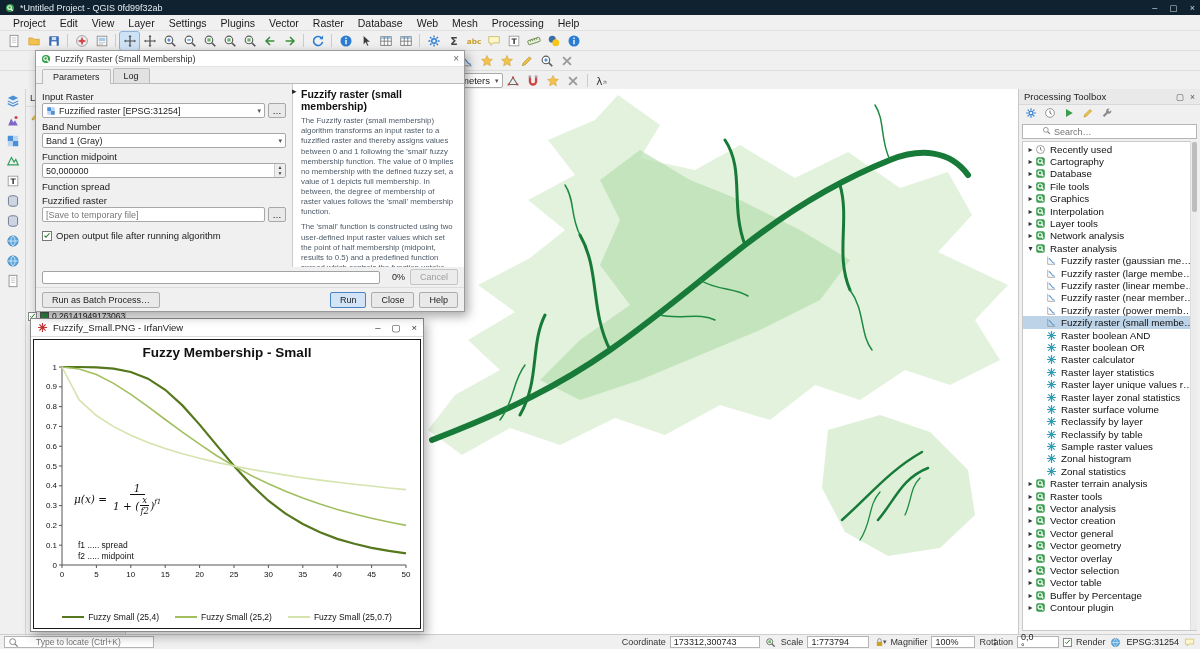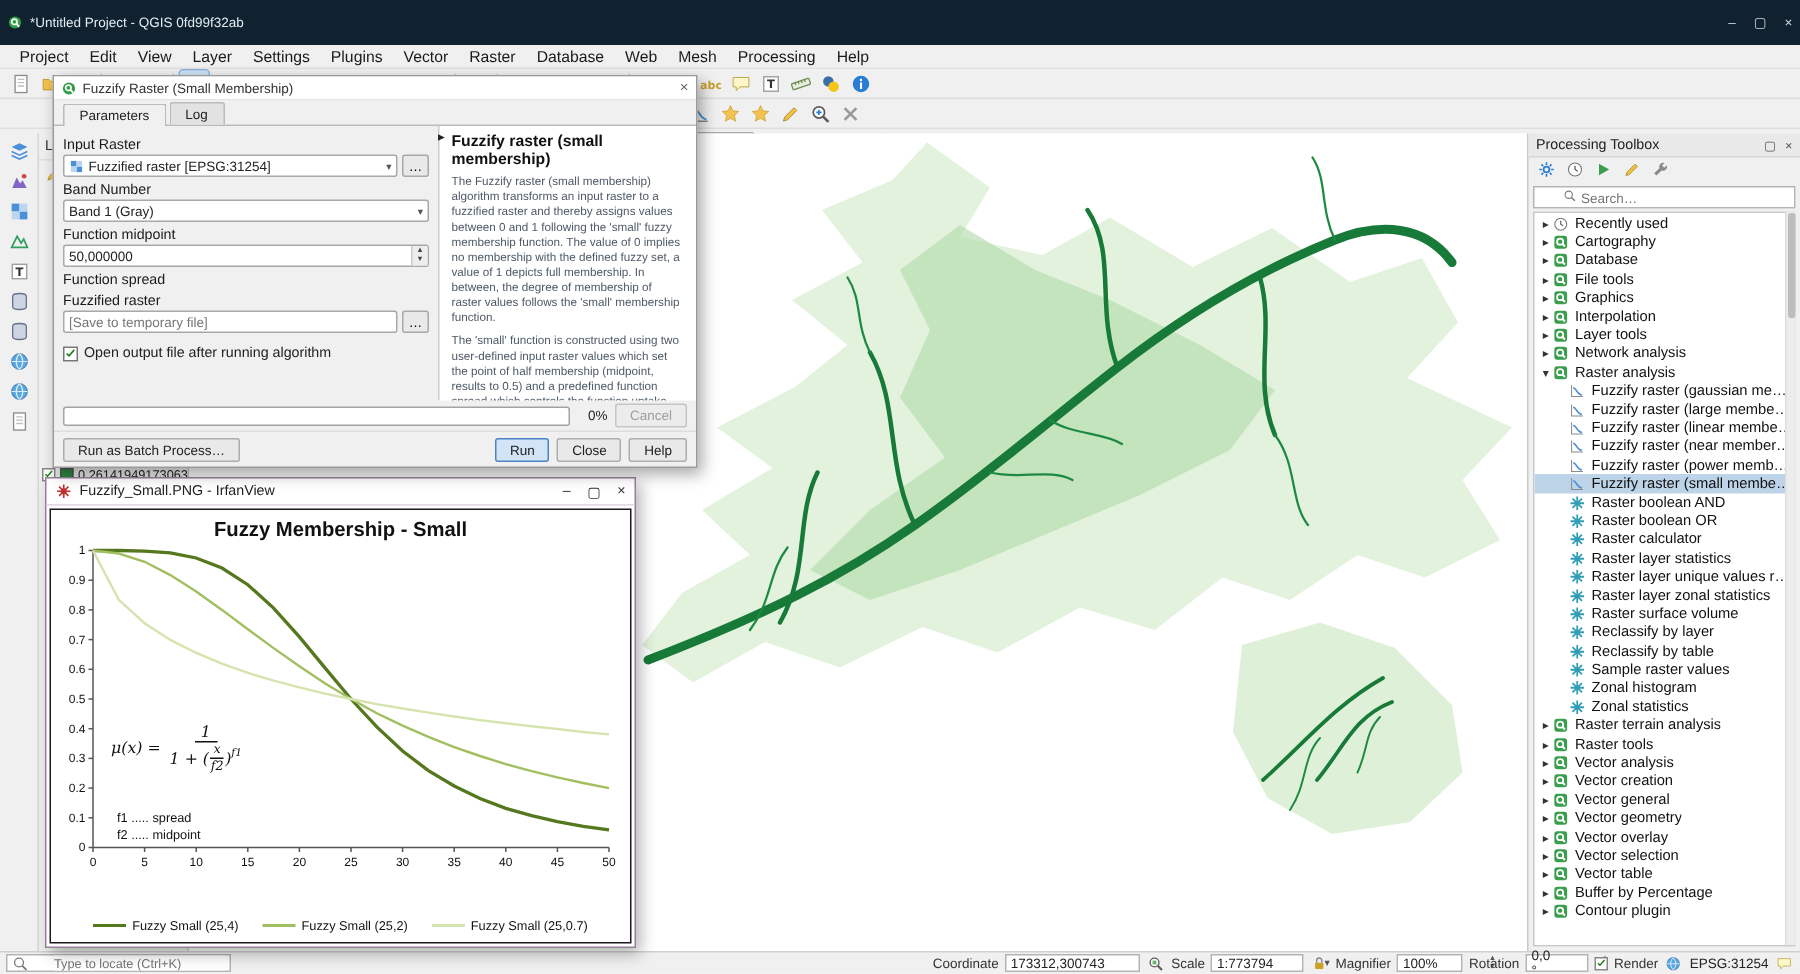--- a/index.html
+++ b/index.html
@@ -1,19 +1,19 @@
 <!DOCTYPE html>
 <html><head>
 <meta charset="utf-8">
 <style>
 *{margin:0;padding:0;box-sizing:border-box}
 html,body{width:1200px;height:649px;overflow:hidden}
 body{font-family:"Liberation Sans",sans-serif;background:#e8e8e8;position:relative;font-size:11px;color:#222}
 
-.titlebar{height:30px;background:#10222f;color:#e3ebf2;display:flex;align-items:center;gap:5px;padding:0 5px;font-size:9px}
+.titlebar{height:15px;background:#10222f;color:#e3ebf2;display:flex;align-items:center;gap:5px;padding:0 5px;font-size:9px}
 .titlebar .q-ico svg{width:10px;height:10px;display:block}
 .win-btns{margin-left:auto;display:flex;gap:12px;font-size:9px;color:#cdd6de}
 .menubar{height:16px;background:#f0f0f0;display:flex;align-items:center;padding-left:6px;border-bottom:1px solid #e0e0e0}
 .menu-item{padding:1px 7px;font-size:10.5px;color:#1a1a1a}
 .toolbar{height:20px;background:#f0f0f0;display:flex;align-items:center;gap:1px;padding:0 4px;border-bottom:1px solid #ddd}
 .tb-icon{width:19px;height:18px;display:flex;align-items:center;justify-content:center;border-radius:2px;flex:none}
 .tb-icon .ic{display:flex}
 .tb-icon svg{width:14px;height:14px;display:block}
 .tb-icon.active{background:#cfe3f7;outline:1px solid #8ab4dd}
 .tb-sep{width:1px;height:13px;background:#ccc;margin:0 3px;flex:none}
@@ -95,21 +95,21 @@
 .d-help p{font-size:7.8px;line-height:1.3;color:#4d5a68;margin-bottom:5px}
 .d-prog{height:20px;display:flex;align-items:center;gap:5px;padding:0 6px}
 .pbar{flex:1;height:13px;border:1px solid #a3a3a3;background:#fff;border-radius:2px}
 .ppct{font-size:9px;width:20px;text-align:right}
 .btn{height:16px;border:1px solid #adadad;background:#e9e9e9;border-radius:2px;font-size:9px;padding:0 9px;font-family:"Liberation Sans",sans-serif;color:#222}
 .btn.dis{color:#9e9e9e;background:#ececec;border-color:#c5c5c5}
 .btn.run{background:#d3e4f7;border:1px solid #4a84c4}
 .d-btns{height:24px;display:flex;align-items:center;gap:5px;padding:0 6px;border-top:1px solid #ddd}
 .d-btns .sp{flex:1}
 
-.dlg2{position:absolute;left:30px;top:318px;width:394px;height:314px;background:#d946ef;border:1px solid #8a8a8a;box-shadow:3px 4px 10px rgba(0,0,0,.3);z-index:25;display:flex;flex-direction:column}
+.dlg2{position:absolute;left:30px;top:318px;width:394px;height:314px;background:#ef4444;border:1px solid #8a8a8a;box-shadow:3px 4px 10px rgba(0,0,0,.3);z-index:25;display:flex;flex-direction:column}
 .iv-title{height:18px;background:#fff;display:flex;align-items:center;gap:5px;padding:0 6px;font-size:9.5px;border-bottom:1px solid #ddd}
 .iv-title svg{width:11px;height:11px;display:block}
 .iv-btns{margin-left:auto;display:flex;gap:11px;font-size:9.5px;color:#333}
 .iv-content{flex:1;background:#fff;padding:2px}
 .chart{position:relative;width:100%;height:100%;border:1px solid #1a1a1a;background:#fff}
 .ch-title{text-align:center;font-weight:bold;font-size:13.5px;padding-top:5px;color:#111}
 .chart svg{display:block;margin:2px auto 0}
 .formula{position:absolute;left:40px;top:142px;font-family:"DejaVu Serif",serif;font-style:italic;font-size:10.5px;color:#111;display:flex;align-items:center;gap:4px}
 .frac{display:inline-flex;flex-direction:column;align-items:center;vertical-align:middle}
 .frac .num{border-bottom:1px solid #111;padding:0 4px;text-align:center}

